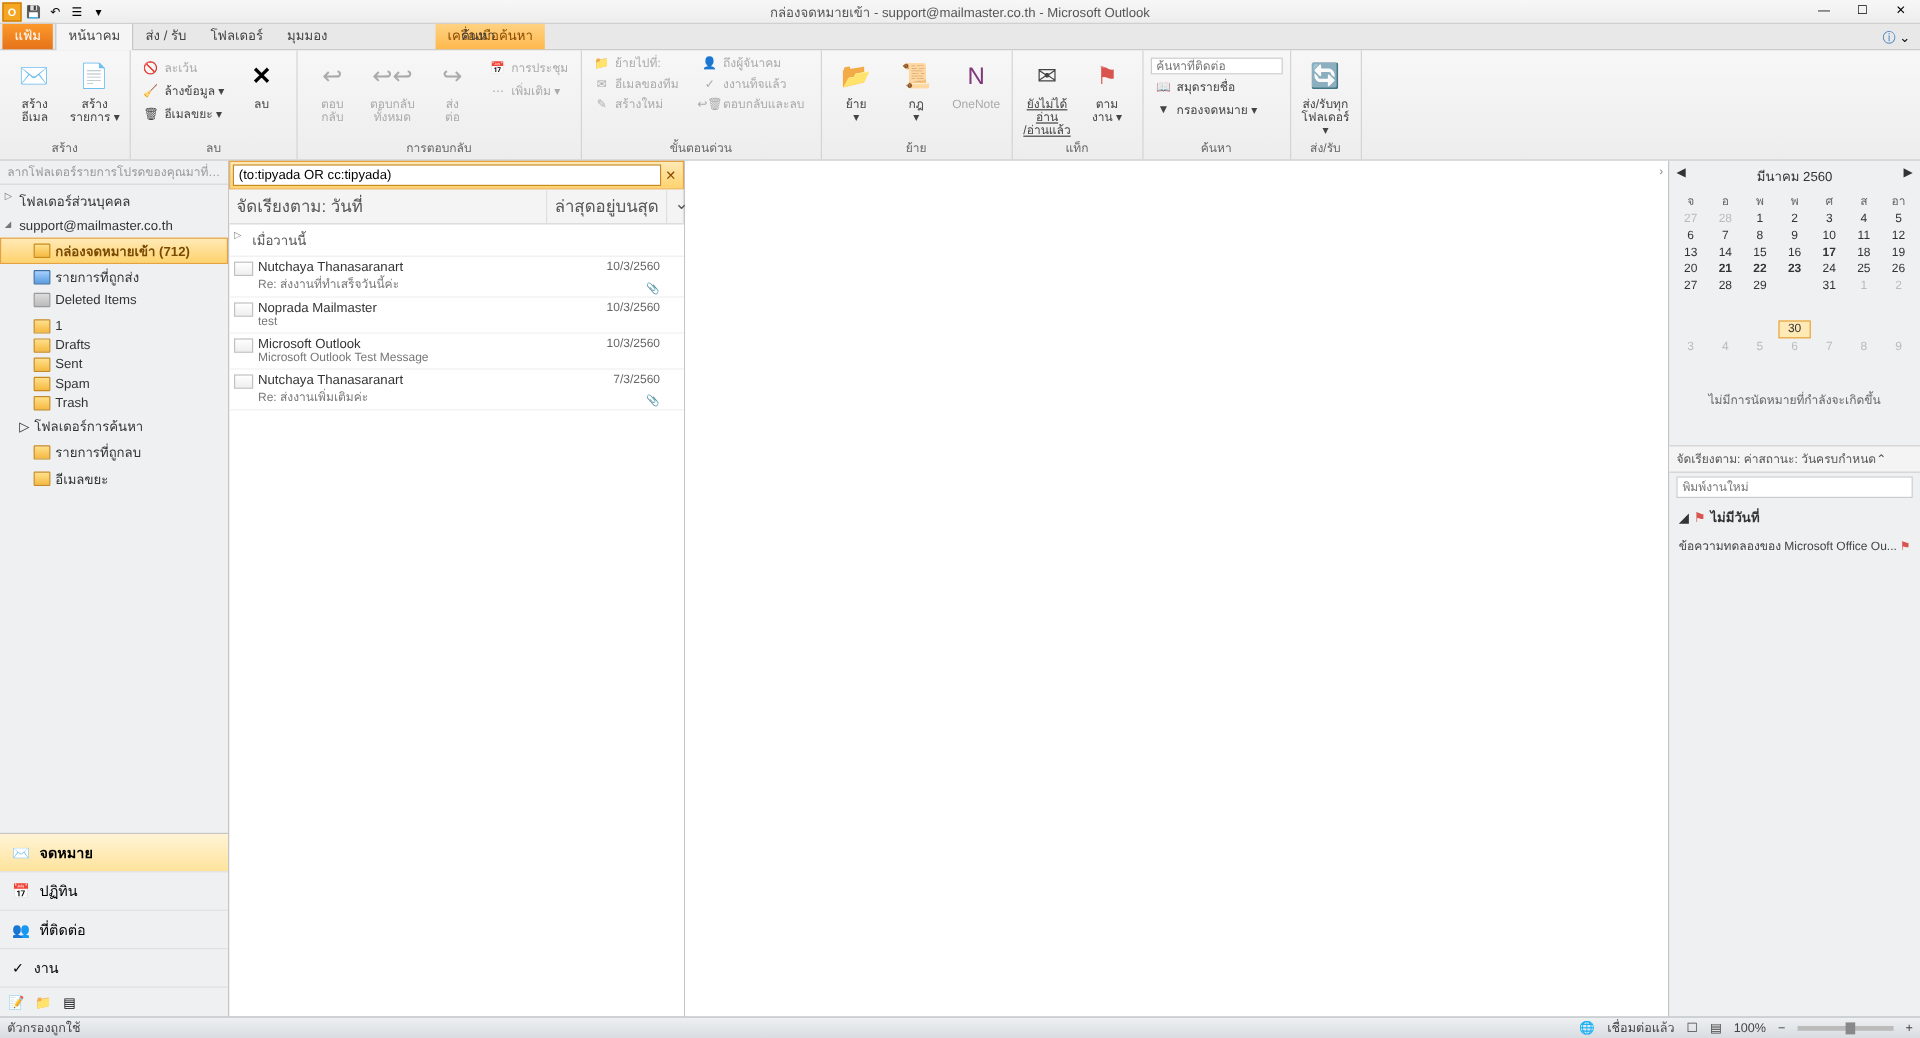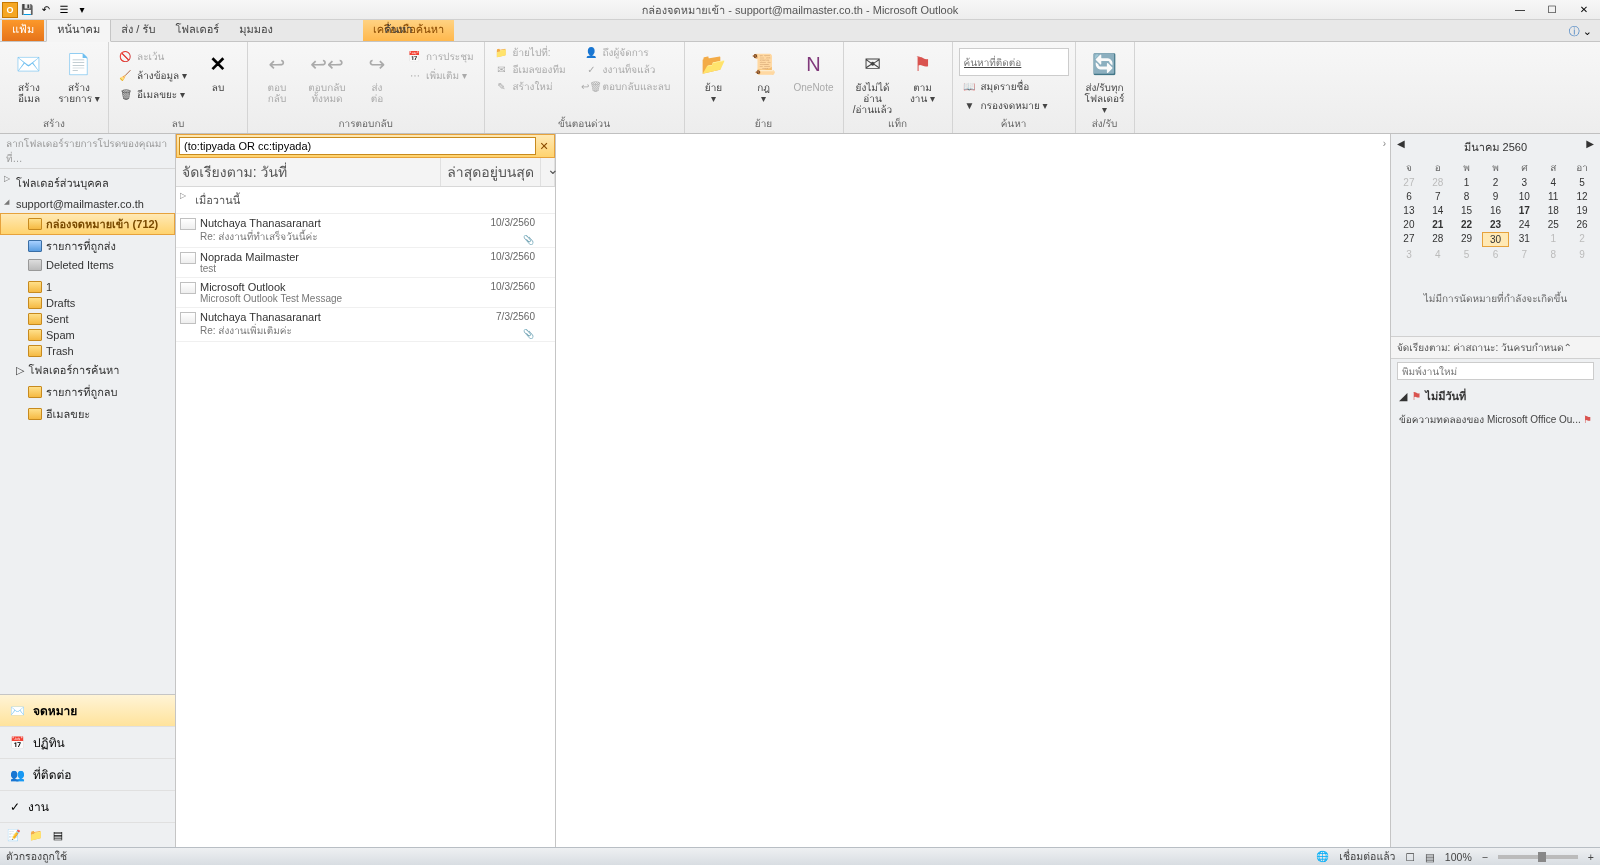--- a/index.html
+++ b/index.html
@@ -29,21 +29,21 @@
 .big-btn { display:flex; flex-direction:column; align-items:center; width:46px; padding-top:4px; cursor:pointer; font-size:10px; color:#444; text-align:center; line-height:1.1;}
 .big-btn.disabled { color:#aaa; }
 .big-icon { width:32px; height:32px; margin-bottom:2px; display:flex; align-items:center; justify-content:center; font-size:20px;}
 .small-stack { display:flex; flex-direction:column; gap:2px; padding-top:4px;}
 .small-btn { display:flex; align-items:center; gap:4px; font-size:10px; color:#444; padding:1px 4px; cursor:pointer; white-space:nowrap;}
 .small-btn.disabled { color:#aaa; }
 .small-icon { width:14px; height:14px; display:inline-flex; align-items:center; justify-content:center; }
 
 
 .main { position:absolute; top:134px; bottom:18px; left:0; right:0; display:flex; background:#fff;}
-.nav-pane { width:176px; background:#eef0f2; border-right:1px solid #c5c5c5; display:flex; flex-direction:column; }
+.nav-pane { width:191px; background:#eef0f2; border-right:1px solid #c5c5c5; display:flex; flex-direction:column; }
 .nav-header-hint { font-size:10px; color:#999; padding:2px 6px; border-bottom:1px solid #d8d8d8;}
 .folder-tree { flex:1; overflow:auto; padding-top:2px;}
 .tree-hdr { padding:3px 6px 3px 16px; color:#333; font-size:11px; position:relative;}
 .tree-hdr::before { content:"▷"; position:absolute; left:4px; font-size:8px; color:#777; }
 .tree-acct { padding:3px 6px 3px 16px; color:#333; font-size:11px; position:relative;}
 .tree-acct::before { content:"◢"; position:absolute; left:4px; font-size:7px; color:#777; }
 .tree-item { padding:2px 6px 2px 28px; display:flex; align-items:center; gap:4px; font-size:11px; color:#333; cursor:pointer; position:relative;}
 .tree-item.selected { background: linear-gradient(#ffe9b5,#ffd36e); border:1px solid #e6a23c; padding:1px 5px 1px 27px; font-weight:bold; color:#7a4a00;}
 .folder-ico { width:14px; height:12px; display:inline-block; background:linear-gradient(#ffe08a,#f5b942); border:1px solid #c78a1e; border-radius:1px;}
 .folder-ico.blue { background:linear-gradient(#a8d0ff,#5a9de0); border-color:#3a6ea5;}
@@ -79,21 +79,21 @@
 
 .todo-bar { width:210px; border-left:1px solid #c5c5c5; background:#eef0f2; display:flex; flex-direction:column;}
 .cal-hdr { text-align:center; font-size:11px; padding:4px; position:relative; color:#333;}
 .cal-nav { position:absolute; top:4px; cursor:pointer; font-size:10px;}
 .cal-prev{left:6px;} .cal-next{right:6px;}
 .cal-grid { display:grid; grid-template-columns: repeat(7, 1fr); font-size:10px; padding:0 4px; text-align:center; gap:1px;}
 .cal-dow { color:#666; }
 .cal-day { padding:1px 0; color:#333; cursor:pointer;}
 .cal-day.other{color:#bbb;}
 .cal-day.bold{font-weight:bold;}
-.cal-day.today{ border:1px solid #e6a23c; background:#ffe9b5;}
+.cal-day.today{ border:1px solid #e6a23c; background:#ffe9b5;margin-top:35px;}
 .no-appt { text-align:center; font-size:10px; color:#666; padding:30px 4px;}
 .task-hdr { font-size:10px; color:#555; padding:3px 6px; border-top:1px solid #d0d0d0; border-bottom:1px solid #d0d0d0; background:#f4f4f4; display:flex; align-items:center; justify-content:flex-start;}
 .task-input { margin:3px 6px; height:18px; border:1px solid #ccc; font-size:10px; padding:0 4px; width: calc(100% - 12px);}
 .task-group { padding:4px 8px; font-size:11px; color:#333; display:flex; align-items:center; gap:4px;}
 .task-item { padding:3px 8px; font-size:10px; color:#444; display:flex; justify-content:space-between; align-items:center;}
 
 
 .statusbar { position:absolute; bottom:0; left:0; right:0; height:18px; background:linear-gradient(#eef0f2,#d8dde2); border-top:1px solid #b8bec4; display:flex; align-items:center; font-size:10.5px; color:#444; padding:0 6px;}
 .status-left{flex:1;}
 .status-right{display:flex; align-items:center; gap:10px;}
@@ -207,21 +207,21 @@
 
   <div class="rgroup" style="width:200px;">
     <div class="rgroup-body" style="flex-direction:column; width:100%; gap:0;">
       <div style="display:flex;">
         <div class="small-btn disabled" style="width:90px;">
             <span class="small-icon">📁</span>
             <span>ย้ายไปที่:</span>
           </div>
         <div class="small-btn disabled" style="width:90px;">
             <span class="small-icon">👤</span>
-            <span>ถึงผู้จัดการ</span>
+            <span>ถึงผู้จันาคม</span>
           </div>
       </div>
       <div style="display:flex;">
         <div class="small-btn disabled" style="width:90px;">
             <span class="small-icon">✉</span>
             <span>อีเมลของทีม</span>
           </div>
         <div class="small-btn disabled" style="width:90px;">
             <span class="small-icon">✓</span>
             <span>งงานท็จแล้ว</span>
@@ -258,36 +258,36 @@
           <span>OneNote</span>
         </div>
     </div>
     <div class="rgroup-label">ย้าย</div>
   </div>
 
   <div class="rgroup">
     <div class="rgroup-body">
       <div class="big-btn">
           <div class="big-icon">✉</div>
-          <span style="white-space:pre-line;">ยังไม่ได้อ่าน
+          <span style="white-space:pre-line;text-decoration:underline;">ยังไม่ได้อ่าน
 /อ่านแล้ว</span>
         </div>
       <div class="big-btn">
           <div class="big-icon" style="color:#d9534f;">⚑</div>
           <span style="white-space:pre-line;">ตาม
 งาน ▾</span>
         </div>
     </div>
     <div class="rgroup-label">แท็ก</div>
   </div>
 
   <div class="rgroup">
     <div class="rgroup-body">
       <div class="small-stack" style="width:110px;">
-        <input class="small-btn" style="border: 1px solid rgb(204, 204, 204); height: 28px; text-decoration: underline;" placeholder="ค้นหาที่ติดต่อ">
+        <input class="small-btn" style="border: 1px solid rgb(204, 204, 204); height: 14px;" placeholder="ค้นหาที่ติดต่อ">
         <div class="small-btn">
             <span class="small-icon">📖</span>
             <span>สมุดรายชื่อ</span>
           </div>
         <div class="small-btn">
             <span class="small-icon">▼</span>
             <span>กรองจดหมาย ▾</span>
           </div>
       </div>
     </div>

